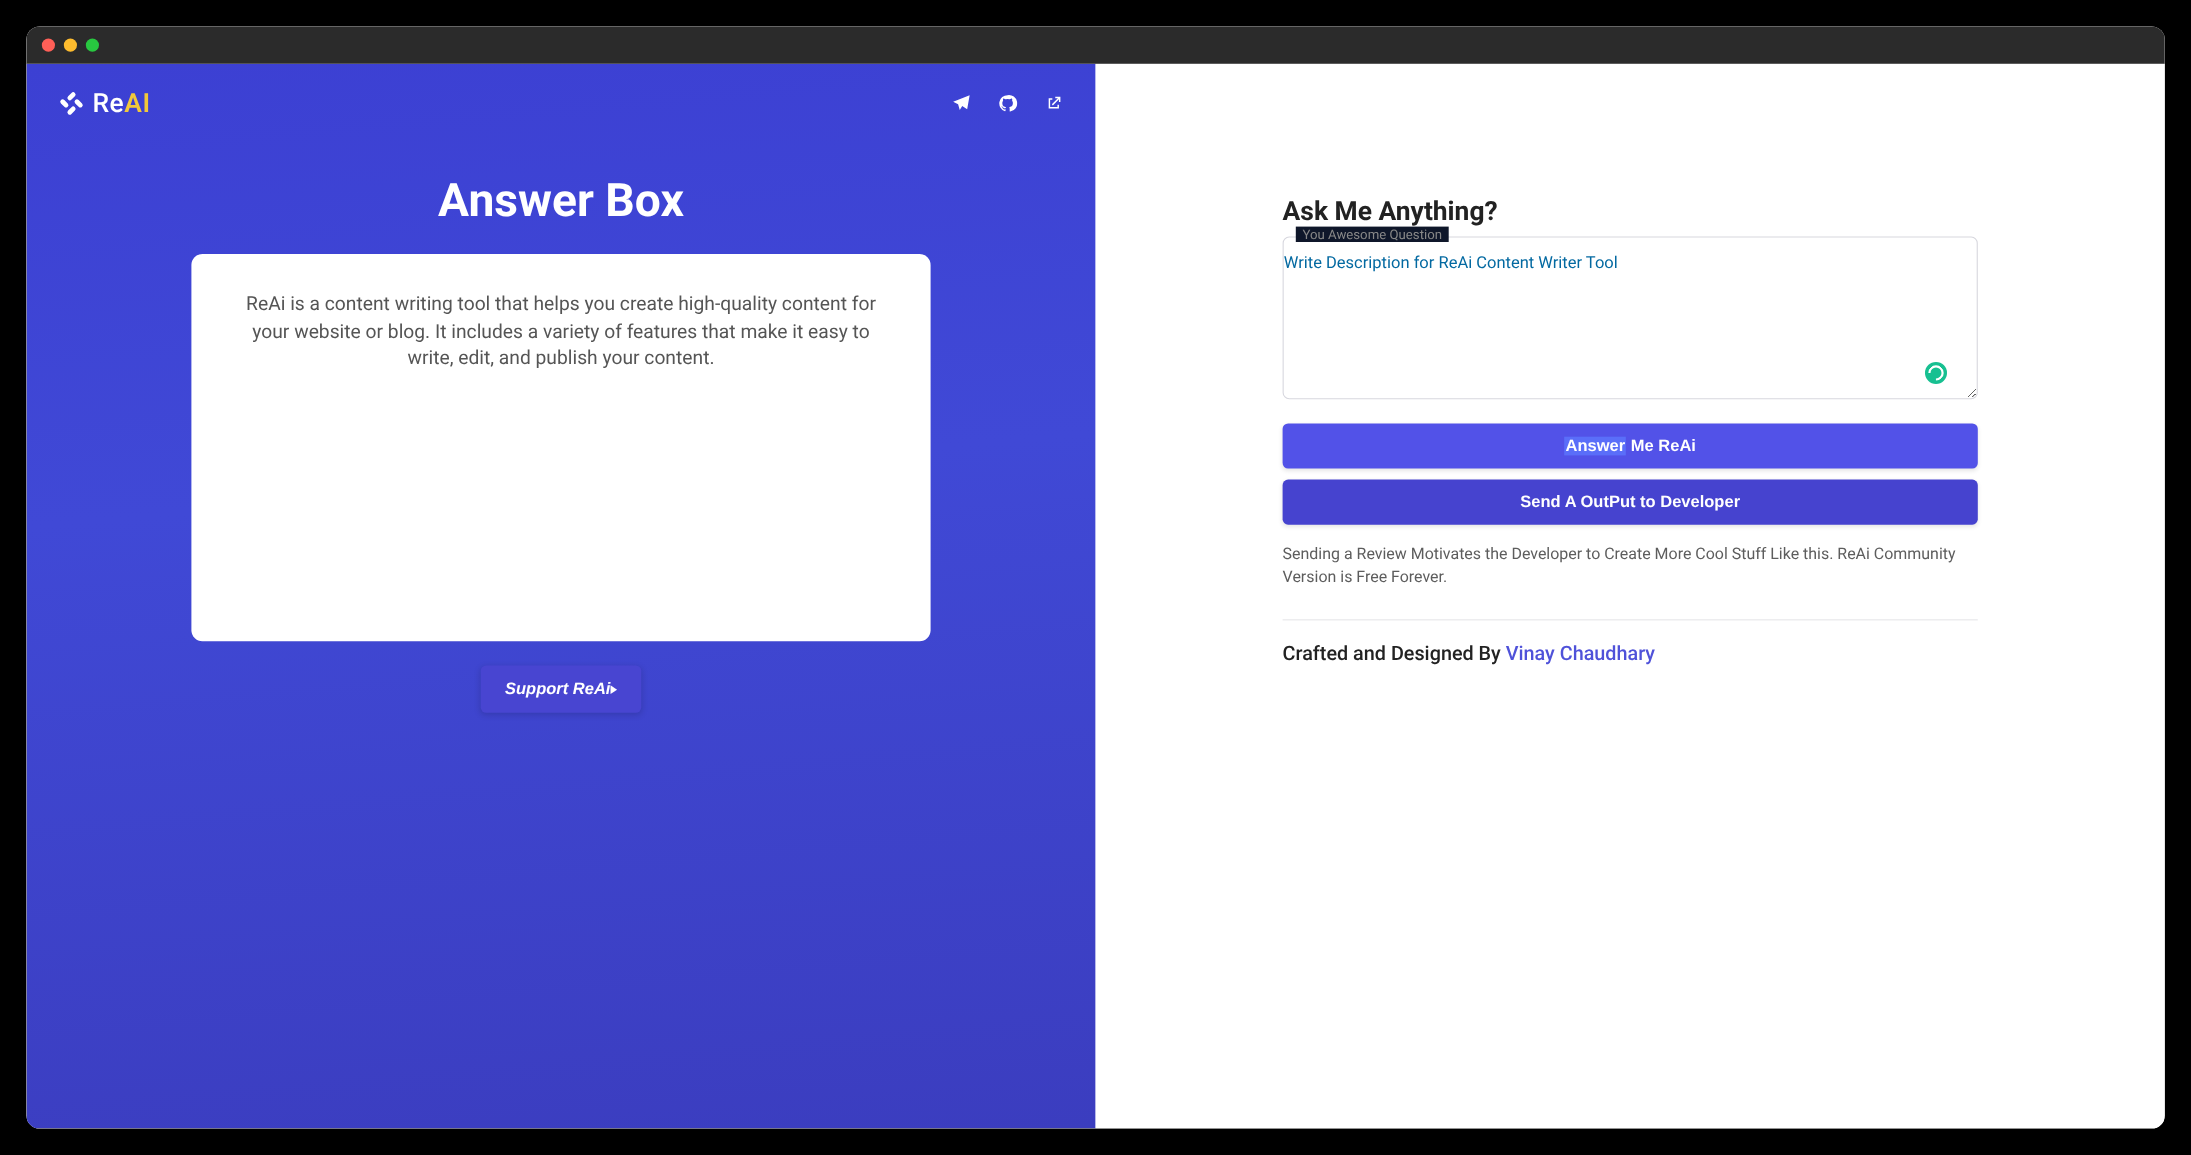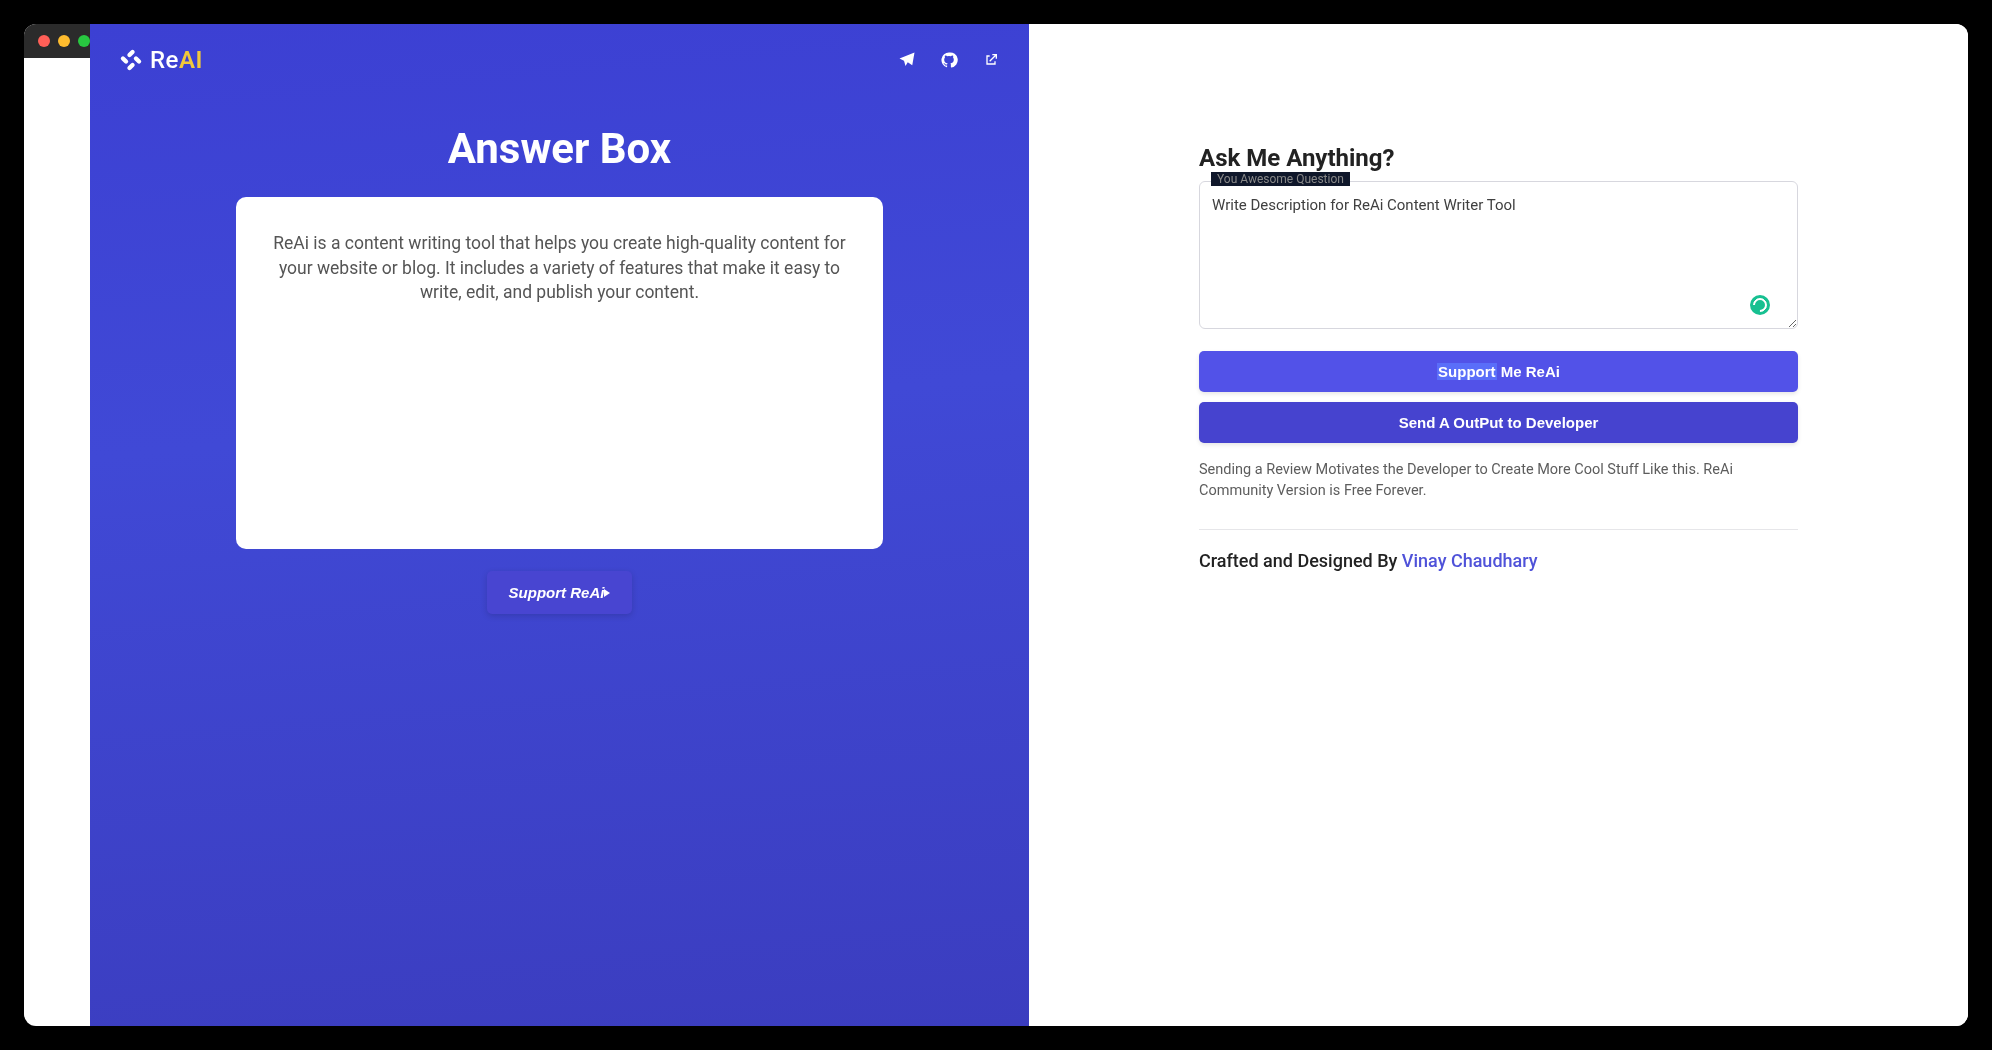--- a/index.html
+++ b/index.html
@@ -13,20 +13,21 @@
     position: absolute;
     left: 24px;
     top: 24px;
     right: 24px;
     bottom: 24px;
     background: #fff;
     border-radius: 12px;
     overflow: hidden;
     box-shadow: 0 10px 40px rgba(0,0,0,.4);
     display: flex;
+    flex-direction: column;
   }
   .title-bar {
     height: 34px;
     background: #2b2b2b;
     display: flex;
     align-items: center;
     padding-left: 14px;
     gap: 8px;
     flex-shrink: 0;
   }
@@ -167,24 +168,24 @@
     background: #0f172a;
     padding: 0 6px;
     font-size: 12px;
     color: #888;
   }
   .question-input {
     width: 100%;
     height: 148px;
     border: 1px solid #d7d7de;
     border-radius: 6px;
-    padding: 14px 12px;
+    padding: 14px 0;
     font-size: 15px;
     font-family: inherit;
-    color: #404040;
+    color: #0369a1;
     resize: both;
     outline: none;
   }
   .grammarly {
     position: absolute;
     right: 28px;
     bottom: 18px;
     width: 20px;
     height: 20px;
     border-radius: 50%;
@@ -308,21 +309,21 @@
       <div class="right-inner">
         <h2 class="ask-heading">Ask Me Anything?</h2>
 
         <div class="field-wrap">
           <span class="field-legend">You Awesome Question</span>
           <textarea class="question-input" style="">Write Description for ReAi Content Writer Tool</textarea>
           <span class="grammarly"></span>
         </div>
 
         <button class="action-btn answer-btn">
-          <span class="hl">Support</span><span> Me ReAi</span>
+          <span class="hl">Answer</span><span> Me ReAi</span>
         </button>
 
         <button class="action-btn review-btn">
           <span>Send A OutPut to Developer</span>
         </button>
 
         <p class="review-note">Sending a Review Motivates the Developer to Create More Cool Stuff Like this. ReAi Community Version is Free Forever.</p>
 
         <div class="divider"></div>
 

